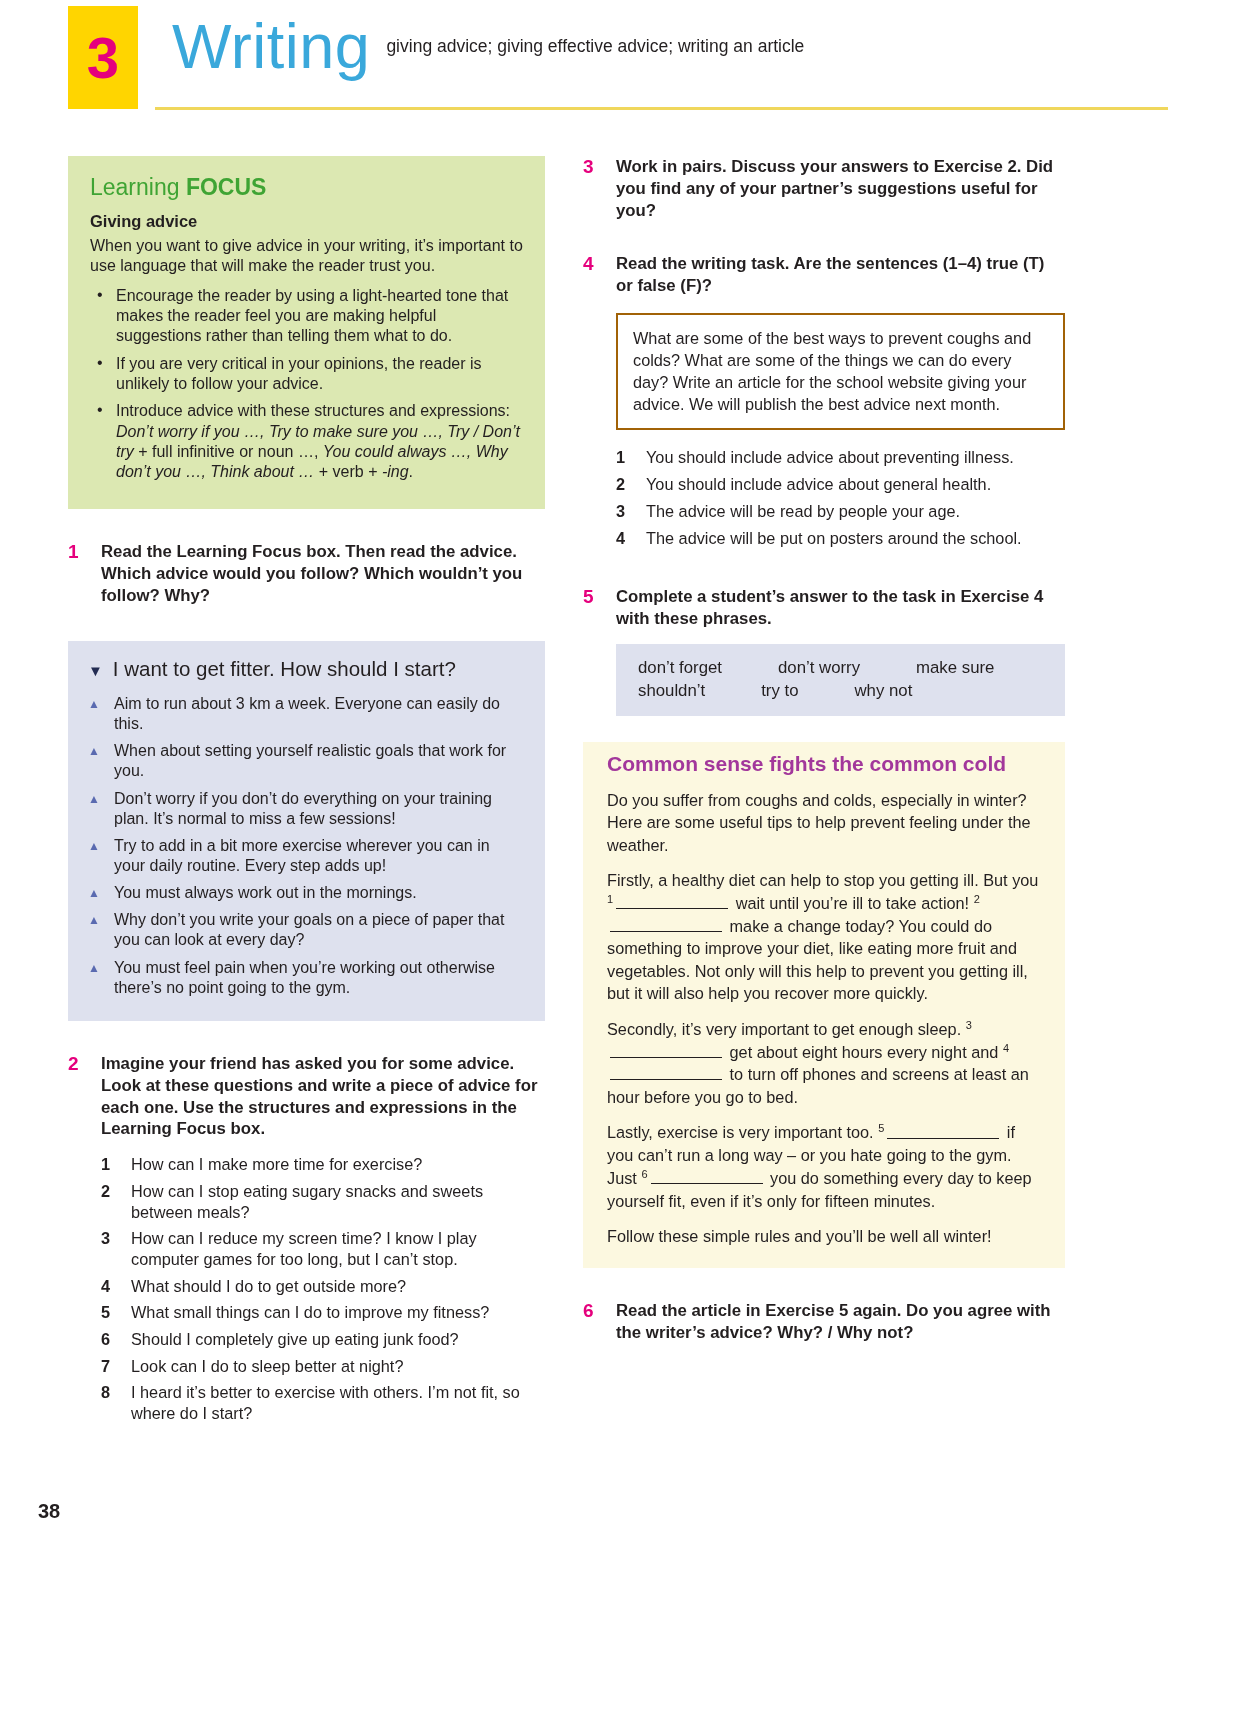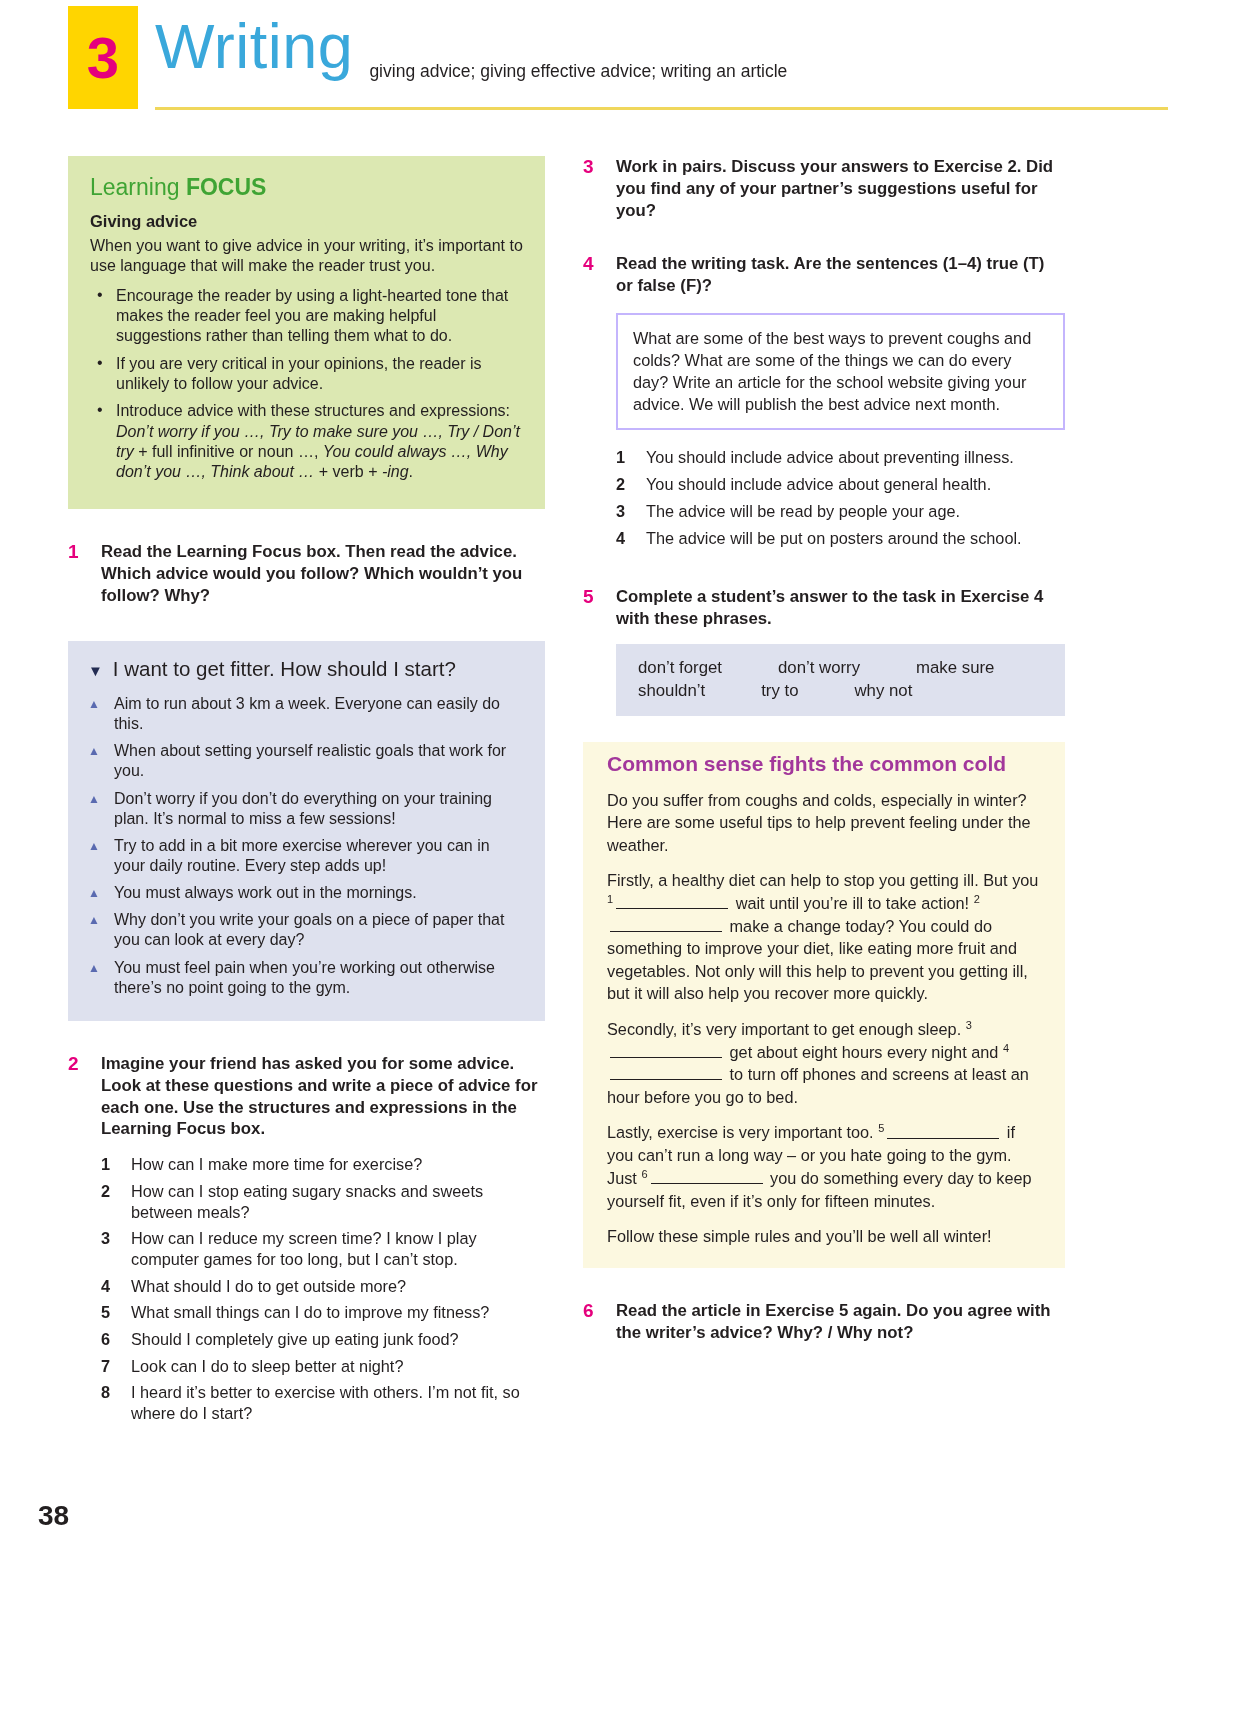--- a/index.html
+++ b/index.html
@@ -11,21 +11,21 @@
   }
   .page { position:relative; width:1236px; height:1712px; overflow:hidden; background:#fff; }
 
   
   .header { position:relative; height:112px; }
   .unit-badge {
     position:absolute; left:68px; top:6px; width:70px; height:103px;
     background:#ffd500; display:flex; align-items:center; justify-content:center;
   }
   .unit-num { color:#e5007d; font-size:58px; font-weight:bold; }
-  .title-row { position:absolute; left:155px; top:10px; display:flex; align-items:flex-end; }
+  .title-row { position:absolute; left:172px; top:10px; display:flex; align-items:center; }
   .page-title { font-size:63px; font-weight:400; color:#3aa8db; letter-spacing:0.5px; }
   .page-subtitle { font-size:17.5px; margin-left:16px; color:#231f20; }
   .header-rule { position:absolute; left:155px; top:107px; width:1013px; height:3px; background:#f0d75c; }
 
   
   .columns { display:flex; padding-left:68px; margin-top:44px; }
   .col-left  { width:477px; margin-right:38px; }
   .col-right { width:482px; }
 
   
@@ -55,21 +55,21 @@
   .post-icon { width:26px; flex:none; color:#5a6ab0; font-size:12px; padding-top:3px; }
   .post-text { flex:1; font-size:16px; line-height:1.26; }
 
   
   .q-list { margin-top:14px; }
   .q-row { display:flex; margin-bottom:6px; }
   .q-num { width:30px; flex:none; font-weight:bold; font-size:16.3px; line-height:1.27; }
   .q-text { flex:1; font-size:16.3px; line-height:1.27; }
 
   
-  .task-box { border:2px solid #c4b5fd; background:#fff; padding:13px 15px; margin-top:16px; }
+  .task-box { border:2px solid #a16207; background:#fff; padding:13px 15px; margin-top:16px; }
   .task-text { font-size:16.3px; line-height:1.34; }
   .statements { margin-top:17px; }
 
   
   .phrase-box { background:#dee1ee; padding:11px 22px 12px; margin-top:14px; }
   .phrase-row { display:flex; margin:3px 0; }
   .phrase-row .phrase { font-size:16.8px; margin-right:56px; }
   .phrase-row .phrase:last-child { margin-right:0; }
 
   
@@ -78,21 +78,21 @@
   .article-p { font-size:16.3px; line-height:1.38; margin-bottom:13px; }
   .article-p:last-child { margin-bottom:0; }
   .article-p sup { font-size:11px; }
   .blank {
     display:inline-block; width:112px; height:15px;
     border-bottom:1.5px solid #231f20; margin:0 3px;
     vertical-align:baseline;
   }
 
   
-  .page-num { position:absolute; left:38px; top:1500px; font-size:28px; font-weight:bold; }
+  .page-num { position:absolute; left:38px; top:1500px; font-size:20px; font-weight:bold; }
 </style>
 </head>
 <body>
 
 <div class="page">
 
   <div class="header">
     <div class="unit-badge">
       <span class="unit-num">3</span>
     </div>

